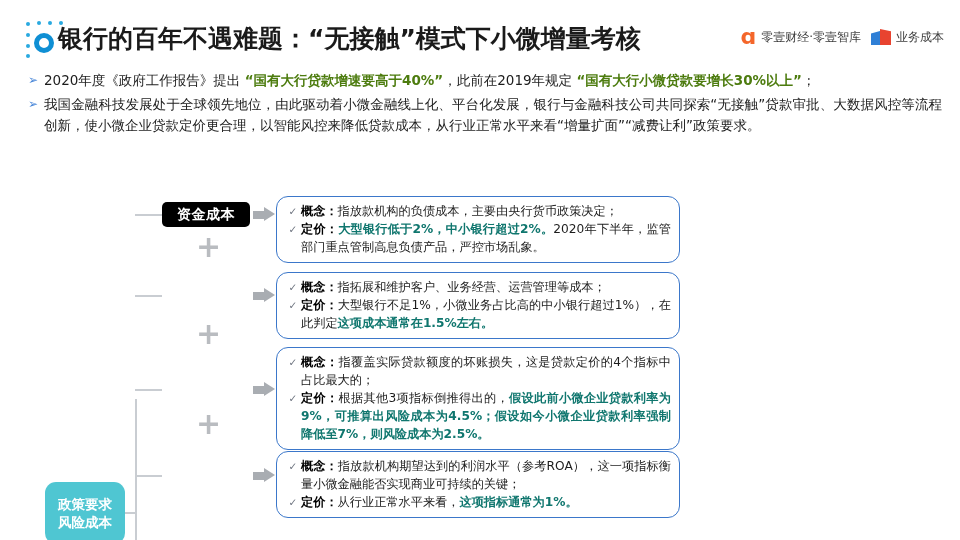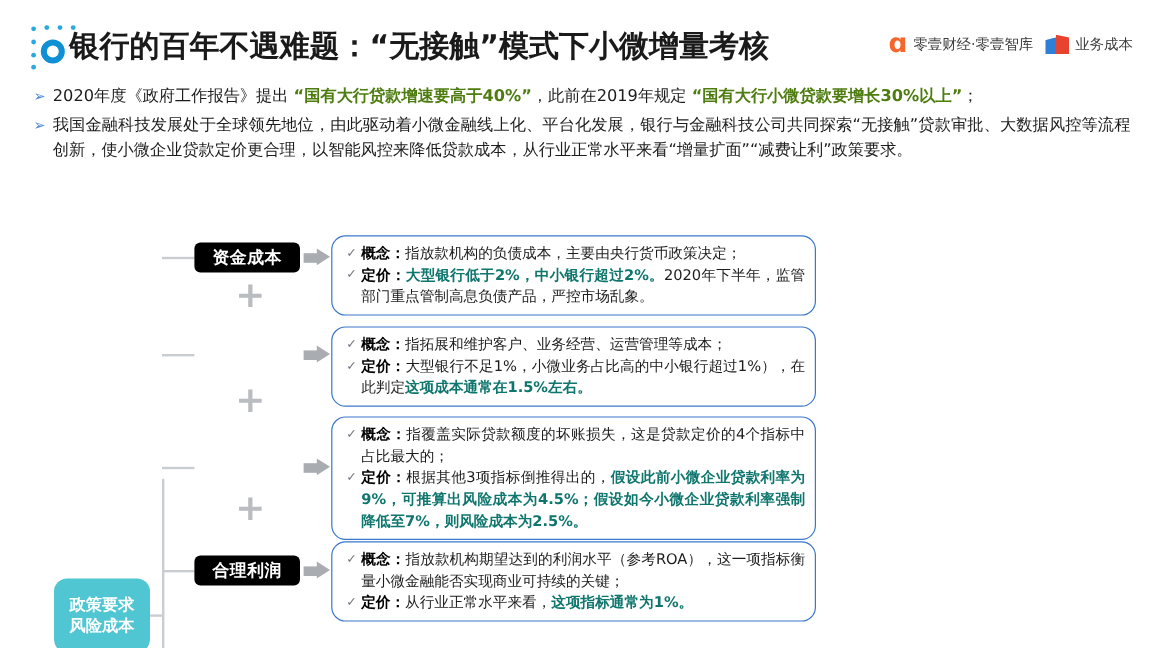--- a/index.html
+++ b/index.html
@@ -208,23 +208,20 @@
         <div class="li">
           <div class="ck">✓</div>
           <div class="tx"><b>概念：</b>指覆盖实际贷款额度的坏账损失，这是贷款定价的4个指标中占比最大的；</div>
         </div>
         <div class="li">
           <div class="ck">✓</div>
           <div class="tx"><b>定价：</b>根据其他3项指标倒推得出的，<span class="hl">假设此前小微企业贷款利率为9%，可推算出风险成本为4.5%；假设如今小微企业贷款利率强制降低至7%，则风险成本为2.5%。</span></div>
         </div>
       </div>
       <div class="conn-h" style="top: 290px;"></div>
-      <div class="cat" style="top: 278px;">
-        <span>合理利润</span>
-      </div>
       <div class="fatarrow" style="top: 283px;">
         <span class="sh"></span>
         <span class="hd"></span>
       </div>
       <div class="card" style="top: 266px;">
         <div class="li">
           <div class="ck">✓</div>
           <div class="tx"><b>概念：</b>指放款机构期望达到的利润水平（参考ROA），这一项指标衡量小微金融能否实现商业可持续的关键；</div>
         </div>
         <div class="li">

